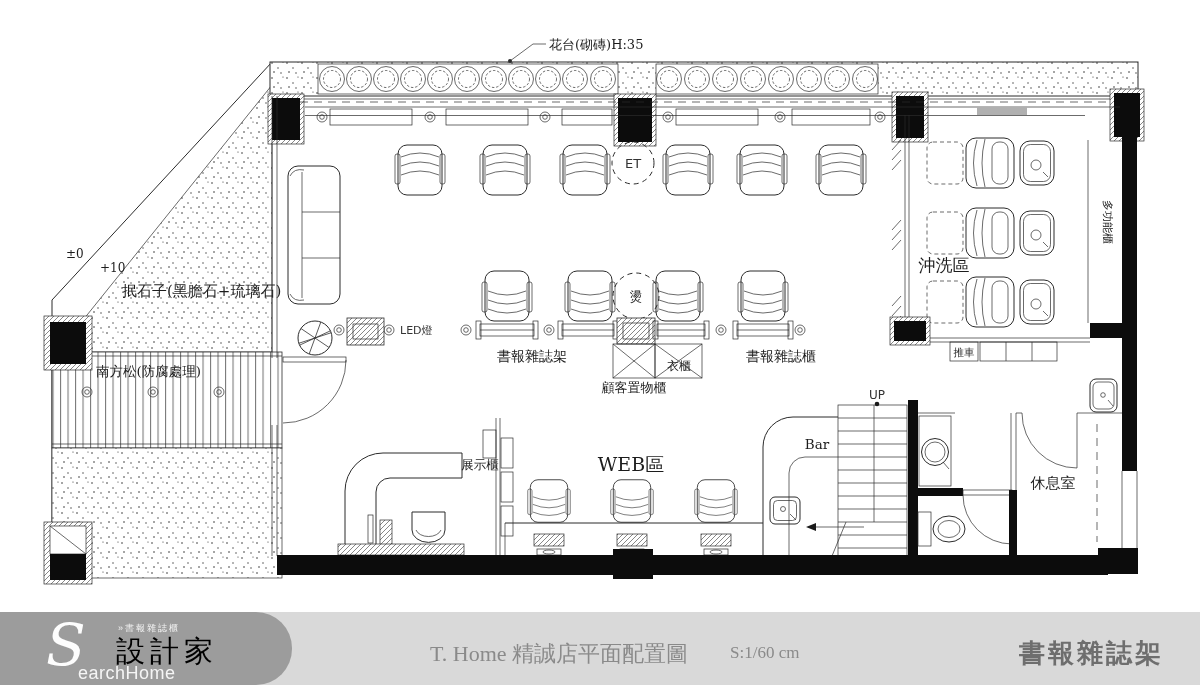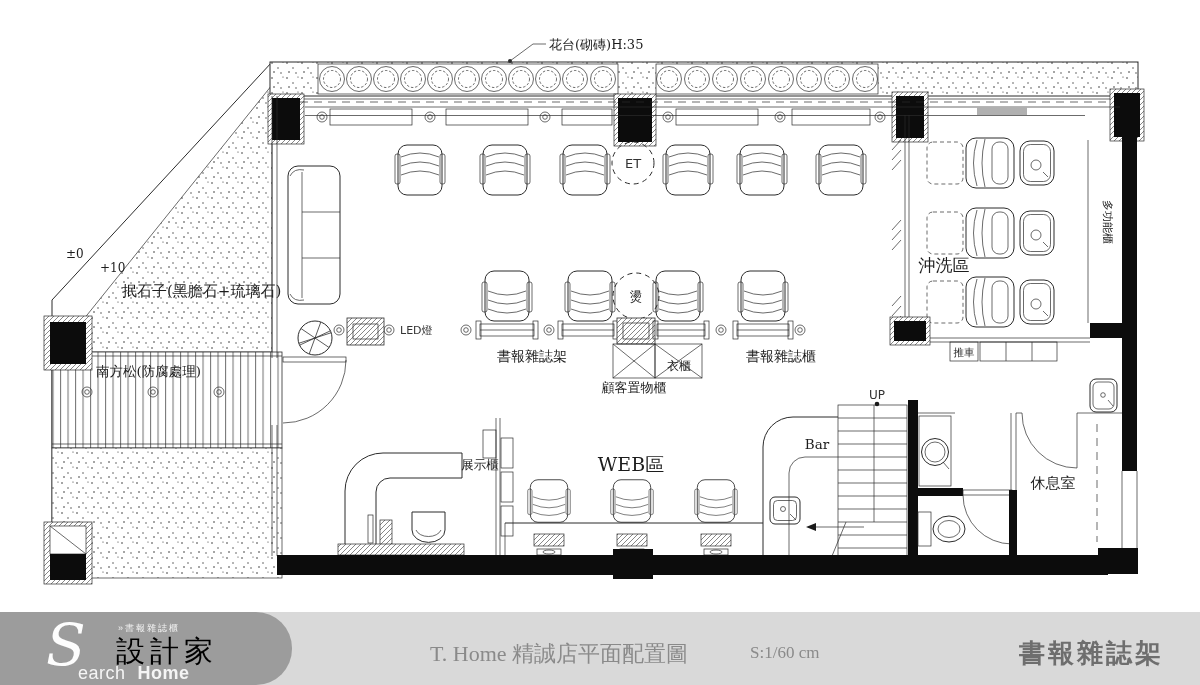--- a/index.html
+++ b/index.html
@@ -15,25 +15,25 @@
   
   .footer{position:absolute;left:0;right:0;bottom:0;height:73px;background:#d9d9d9;}
   .pill{position:absolute;left:0;top:0;width:292px;height:73px;background:#9c9c9c;
         border-radius:0 36px 36px 0;color:#fff;}
   .logo-s{position:absolute;left:46px;top:0px;font-family:"DejaVu Serif","Liberation Serif",serif;
           font-style:italic;font-size:58px;line-height:66px;color:#fdfdfd;}
   .logo-slogan{position:absolute;left:118px;top:10px;font-size:9px;letter-spacing:2px;color:#f2f2f2;}
   .logo-zh{position:absolute;left:116px;top:20px;font-size:29px;font-weight:normal;letter-spacing:5px;
            font-family:"DejaVu Sans","Liberation Sans",sans-serif;color:#000000;}
   .logo-en{position:absolute;left:78px;top:51px;font-size:18px;color:#f5f5f5;letter-spacing:.5px;}
-  .logo-en b{font-weight:bold;margin-left:12px;}
+  .logo-en b{font-weight:normal;}
   .f-title{position:absolute;left:430px;top:27px;font-size:22px;color:#8a8a8a;
            font-family:"Liberation Serif","DejaVu Serif",serif;}
   .f-scale{position:absolute;left:730px;top:31px;font-size:17px;color:#8a8a8a;
-           font-family:"Liberation Serif","DejaVu Serif",serif;margin-left:20px;}
+           font-family:"Liberation Serif","DejaVu Serif",serif;}
   .f-company{position:absolute;right:36px;top:24px;font-size:26px;font-weight:bold;color:#6e6e6e;
              letter-spacing:3px;font-family:"DejaVu Sans","Liberation Sans",sans-serif;}
 </style>
 </head>
 <body>
 
 <div id="stage">
 
 <svg width="1200" height="612" viewBox="0 0 1200 612">
   <defs>

